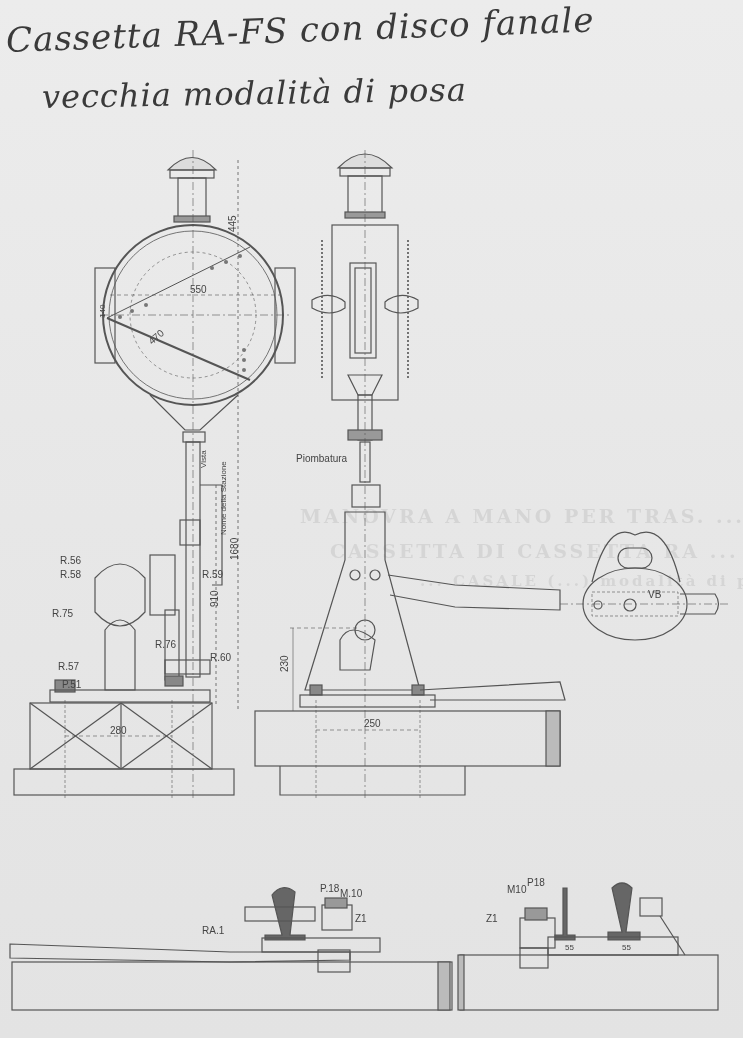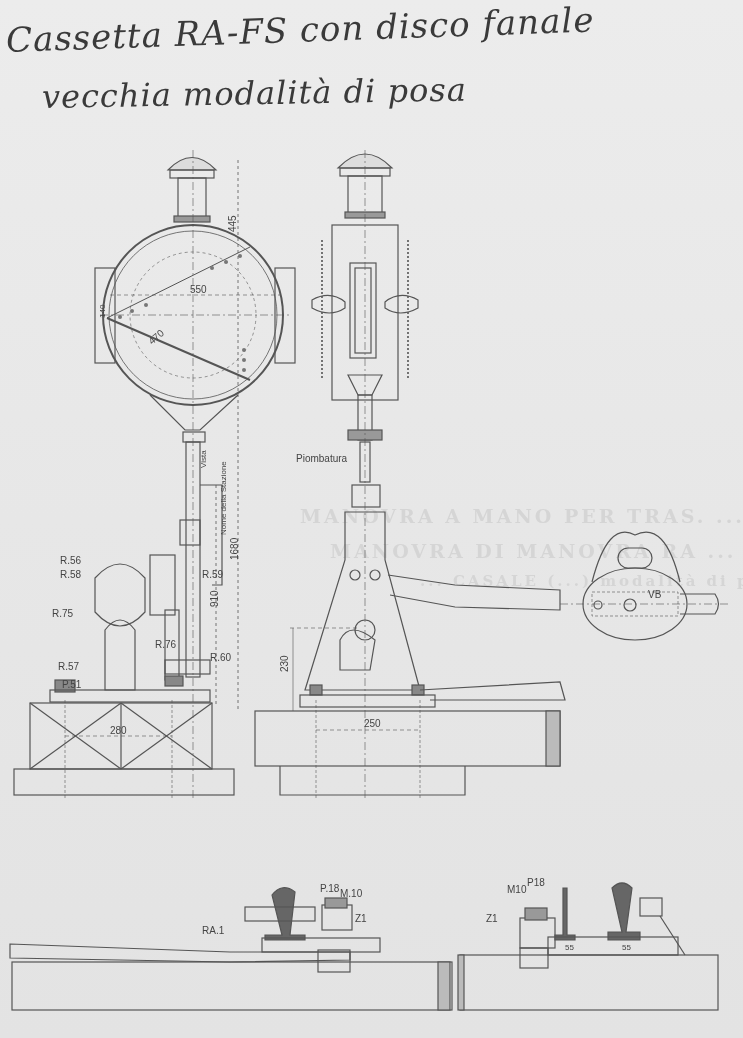--- a/index.html
+++ b/index.html
@@ -26,21 +26,21 @@
   svg.drawing { position: absolute; left: 0; top: 0; }
   .lbl { font-family: "Liberation Sans", sans-serif; fill: #444; font-size: 10px; }
   .lbl-sm { font-size: 8px; }
 </style>
 </head>
 <body>
 
 <div class="sheet">
 
   <div class="bleed" style="left:300px;top:505px;">MANOVRA A MANO PER TRAS. ... TIPO RA. 38S</div>
-  <div class="bleed" style="left:330px;top:540px;">MANOVRA DI MANOVRA RA ... </div>
+  <div class="bleed" style="left:330px;top:540px;">CASSETTA DI CASSETTA RA ... </div>
   <div class="bleed" style="left:420px;top:572px;font-size:15px;">... CASALE (...) modalità di posa</div>
 
   <div class="handwriting hw1">Cassetta RA-FS con disco fanale</div>
   <div class="handwriting hw2">vecchia modalità di posa</div>
 
   <svg class="drawing" width="743" height="1038" viewBox="0 0 743 1038">
     <g stroke="#555" fill="none" stroke-width="1.2">
 
       <g>
 

